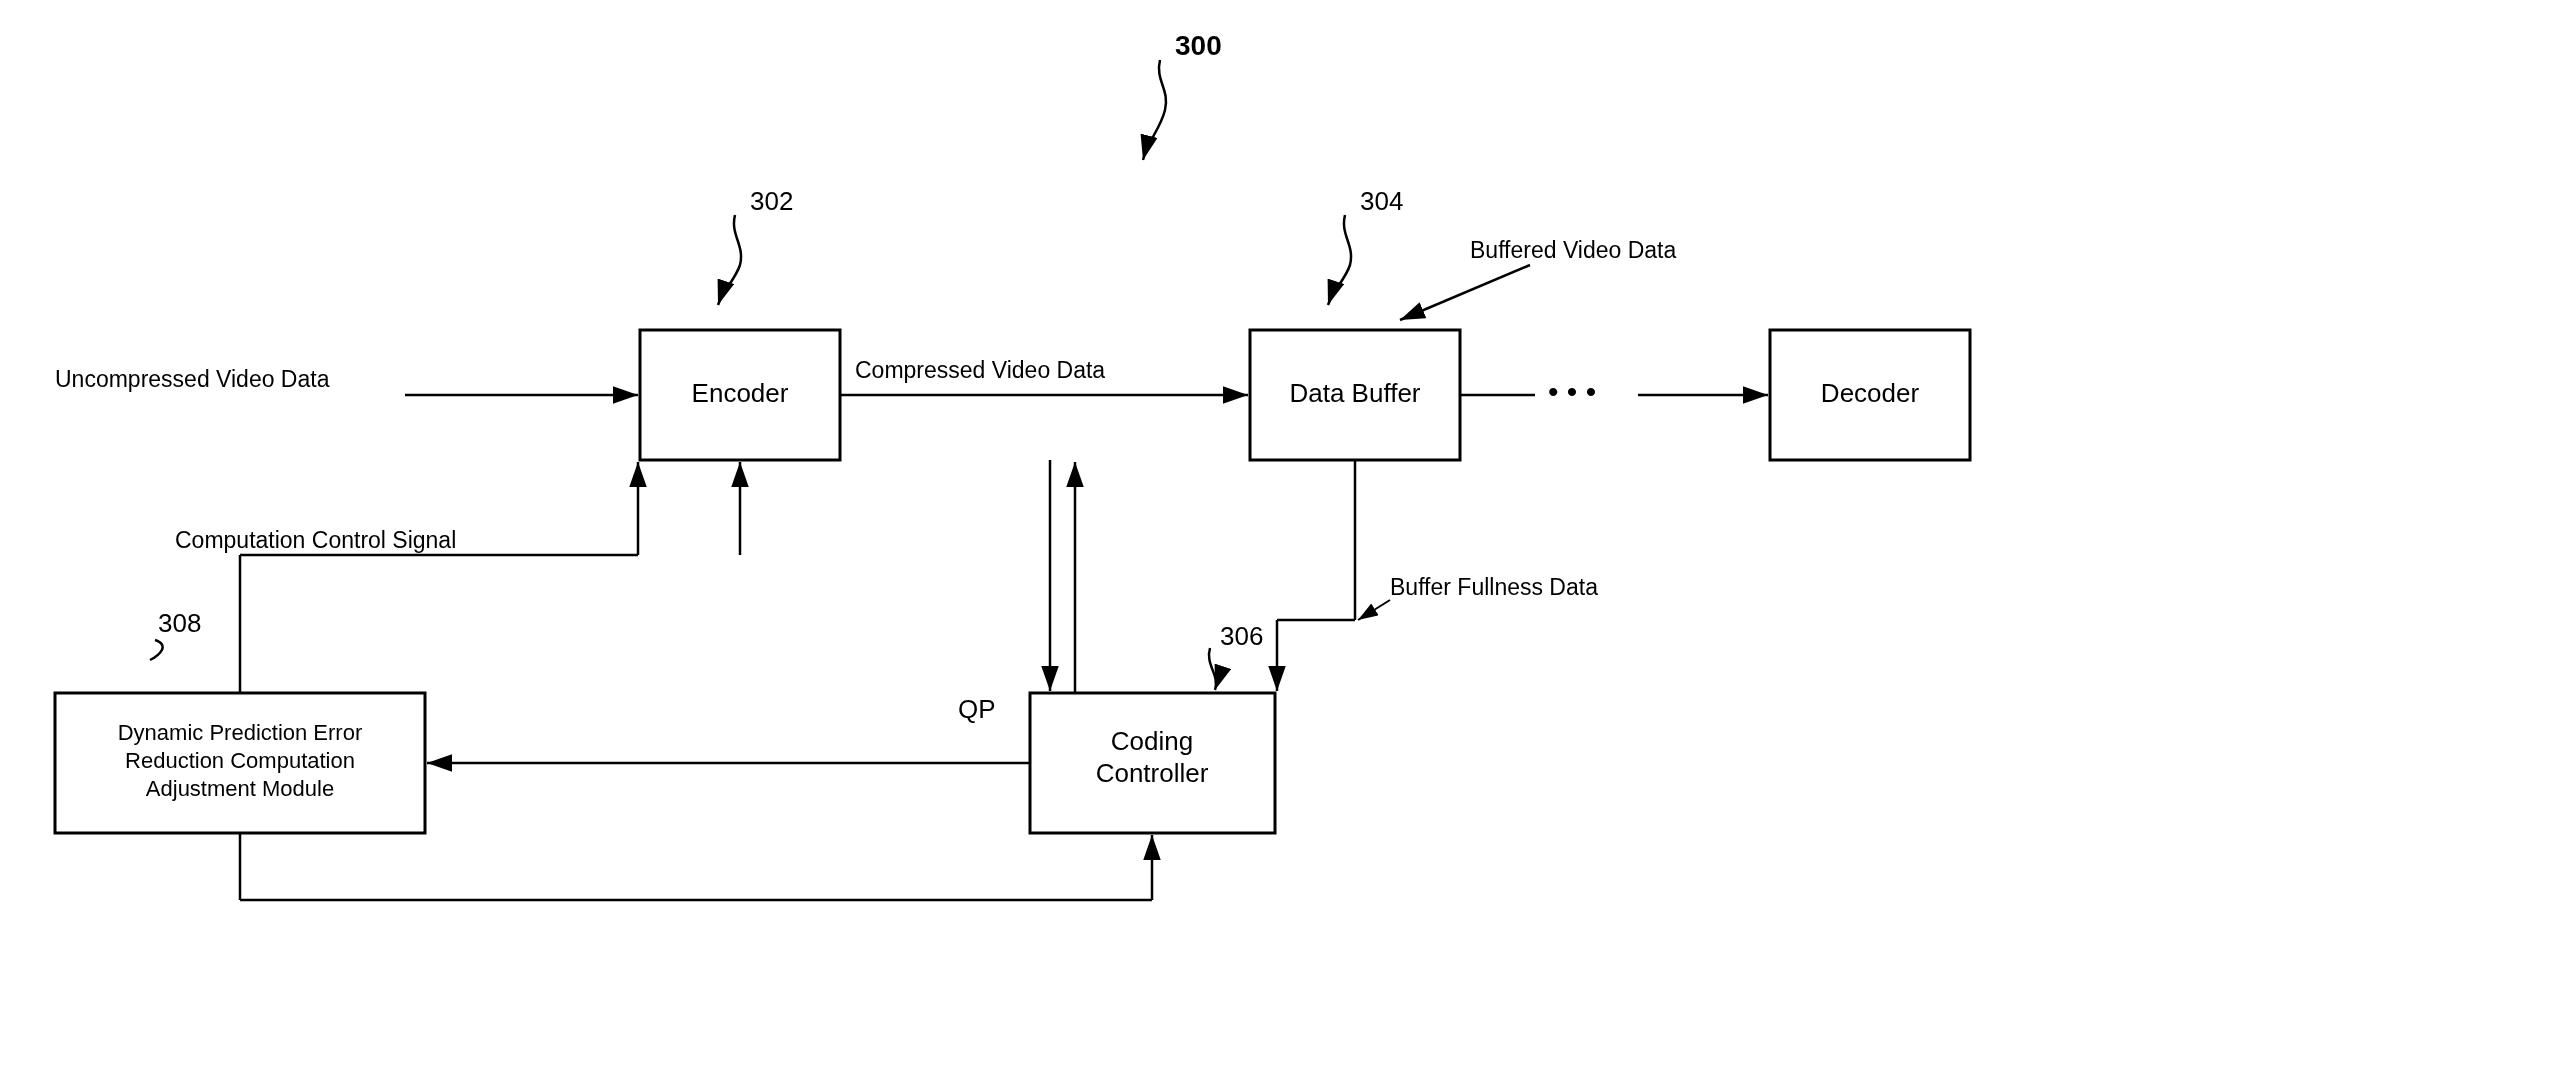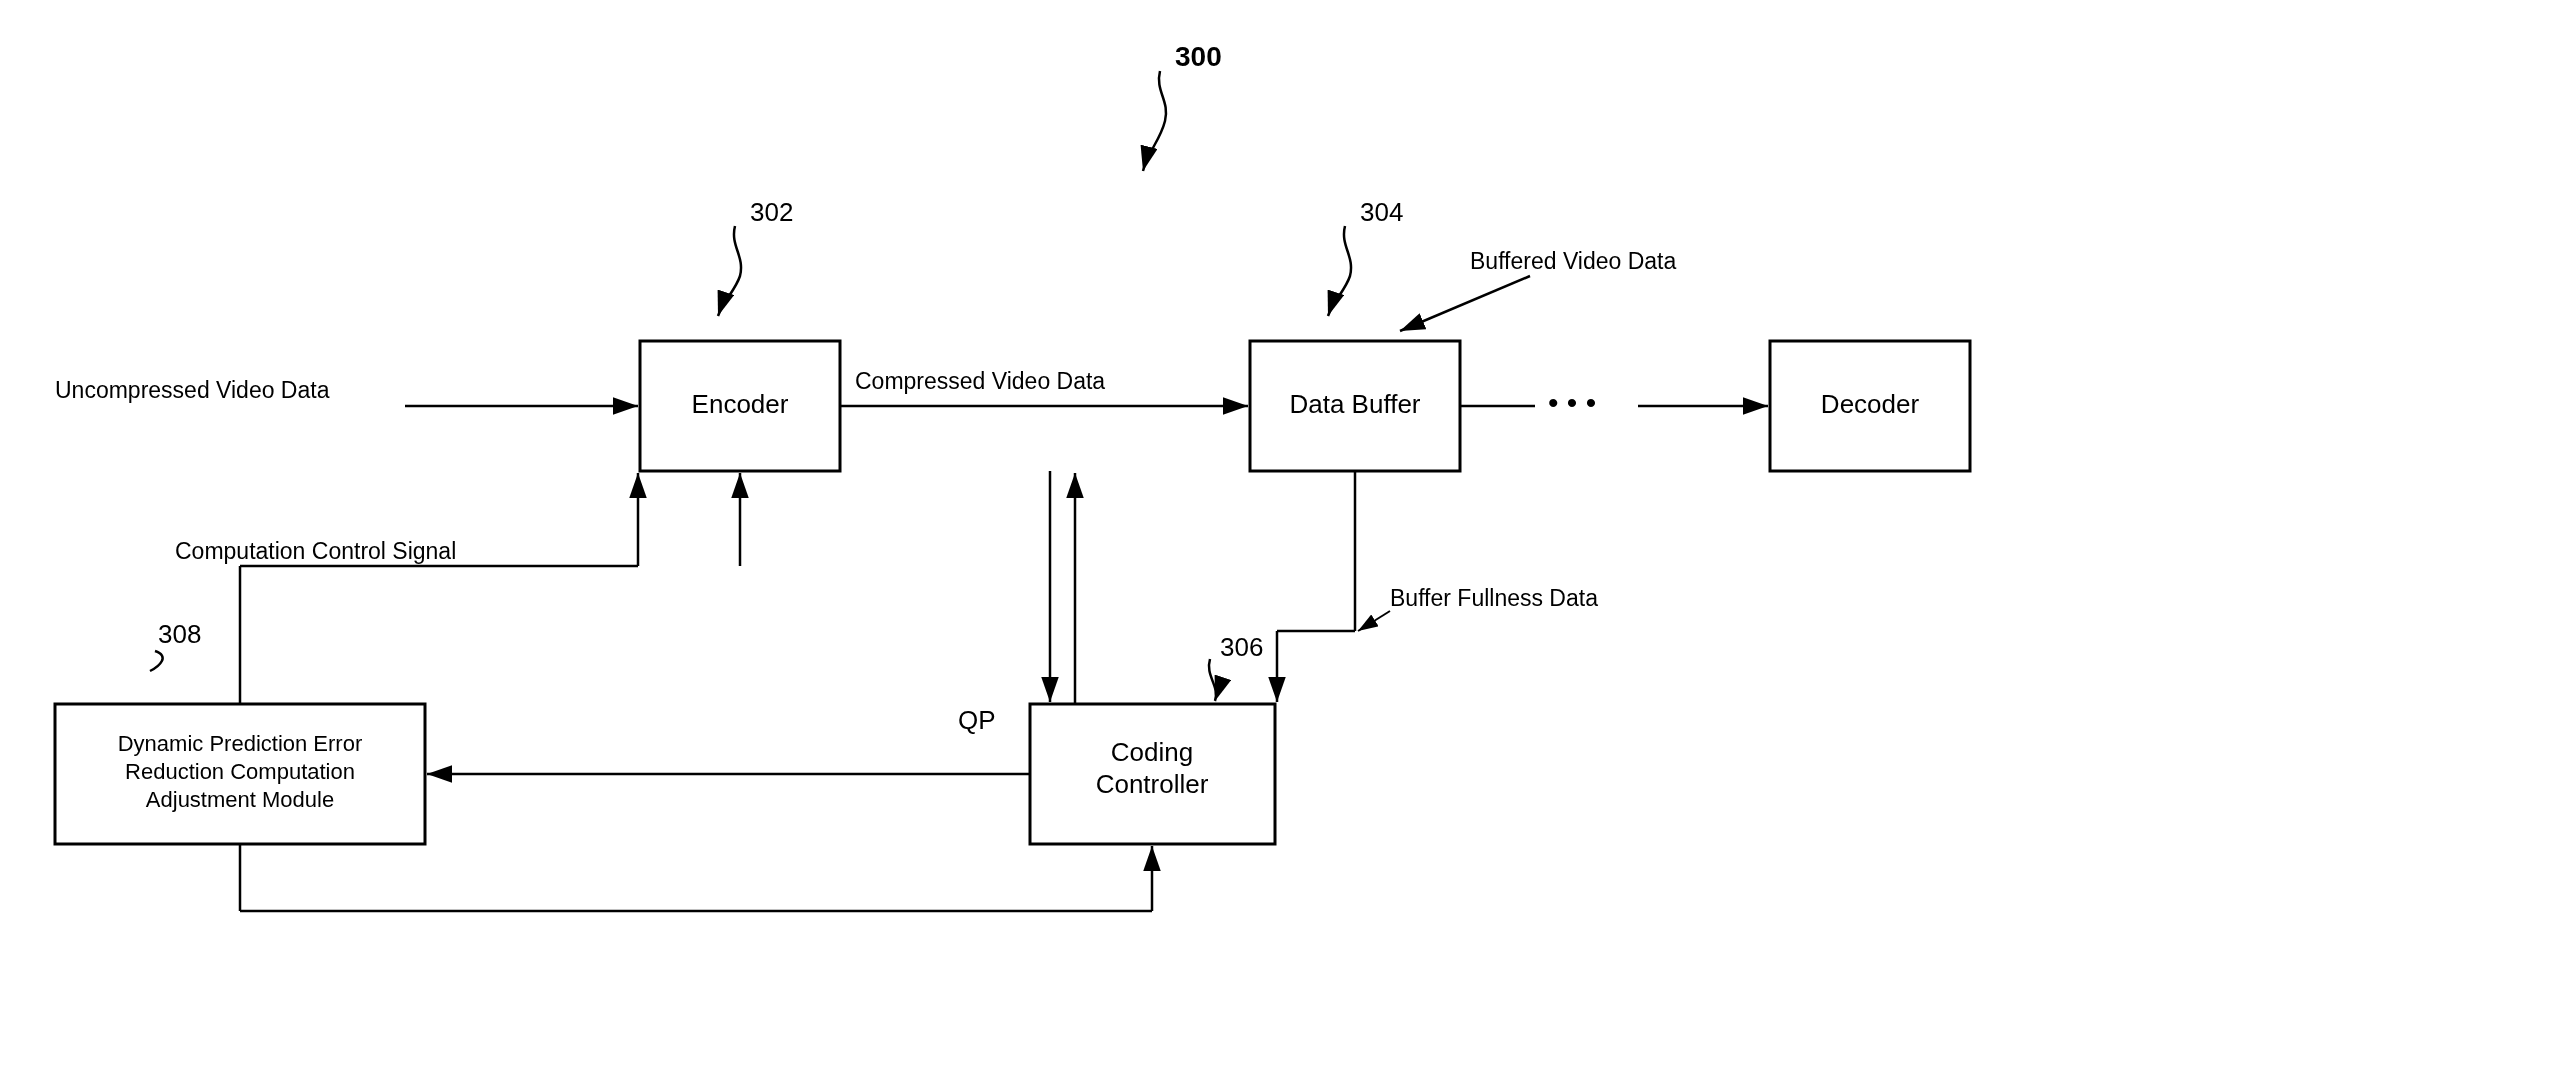--- a/index.html
+++ b/index.html
@@ -6,21 +6,21 @@
     body {
       background: #ffffff;
       font-family: Arial, sans-serif;
       width: 2560px;
       height: 1066px;
       overflow: hidden;
       position: relative;
     }
     .diagram-container {
       position: absolute;
-      top: 11px; left: 0;
+      top: 0; left: 0;
       width: 2560px;
       height: 1052px;
     }
     svg {
       position: absolute;
       top: 0; left: 0;
       width: 2560px;
       height: 1066px;
     }
   </style>

